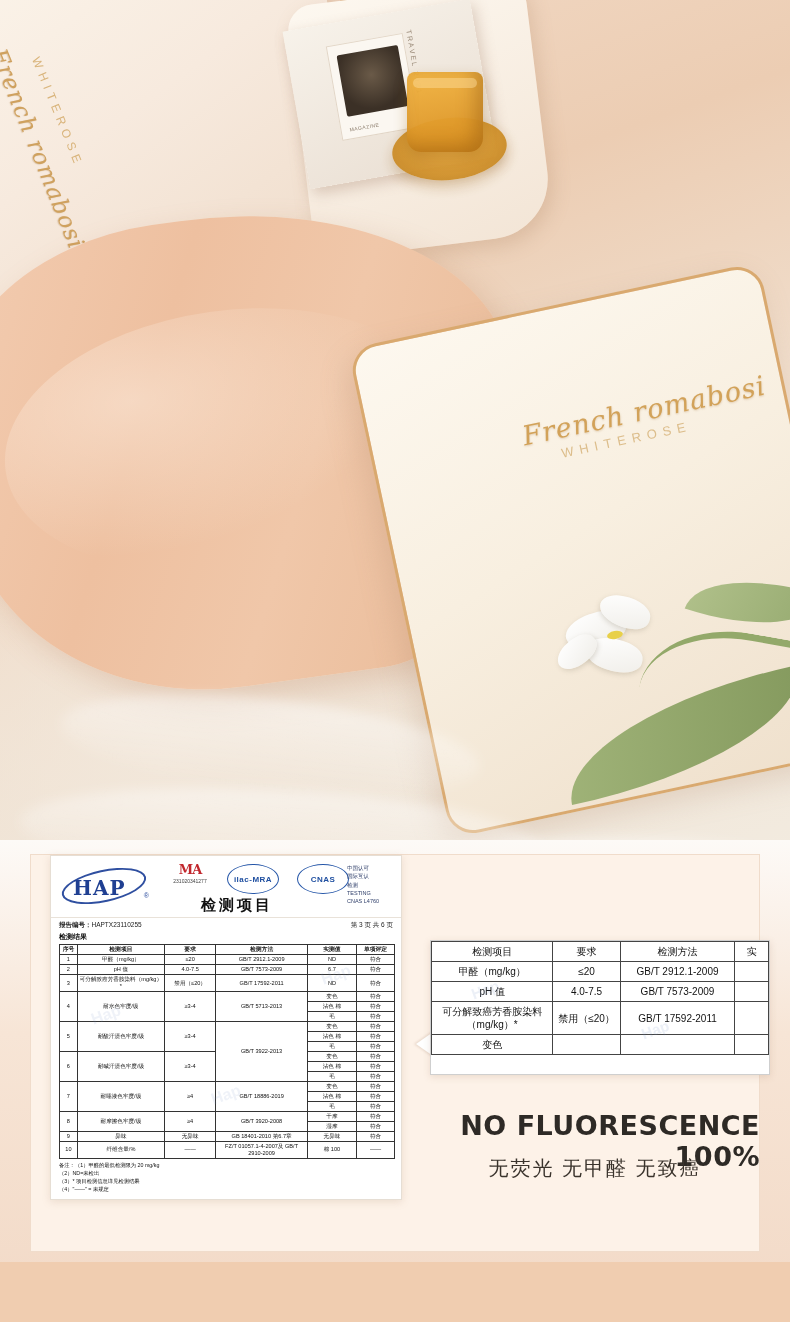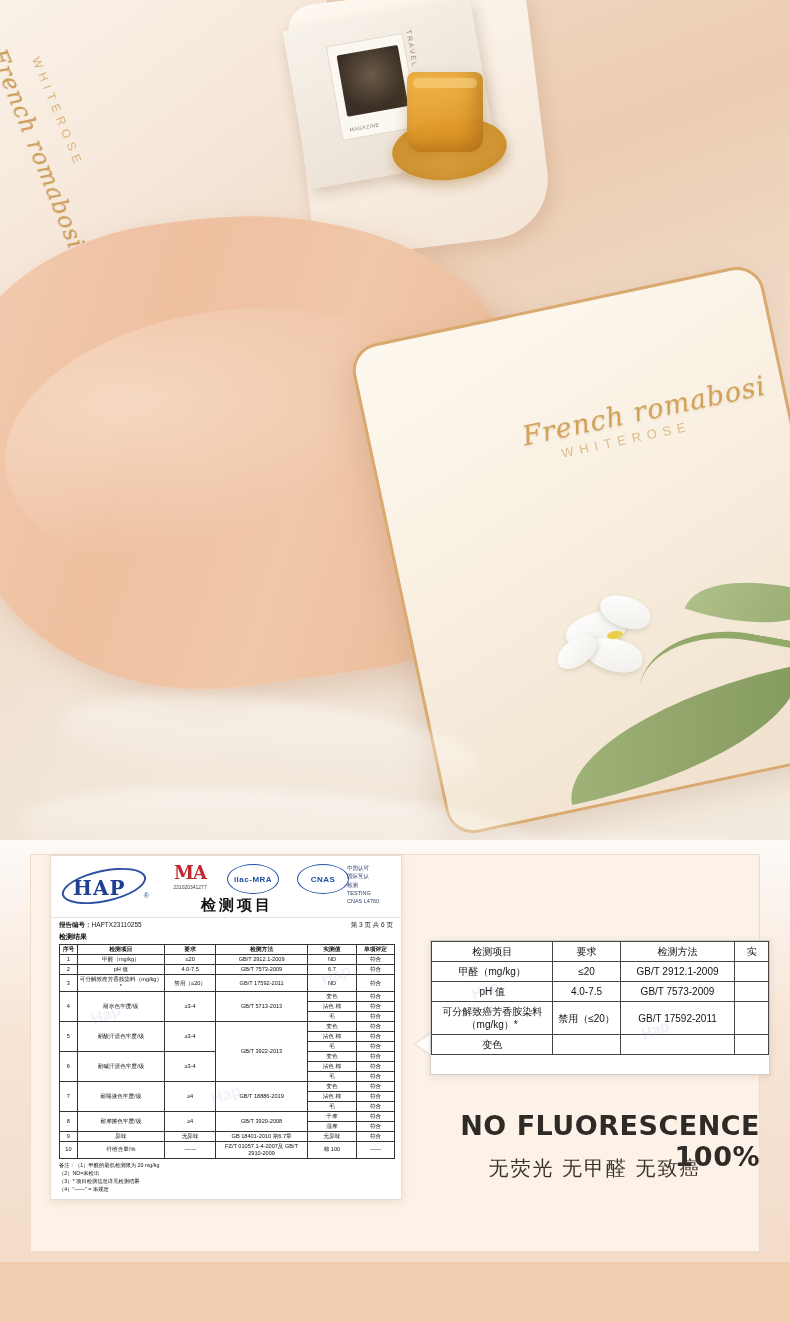--- a/index.html
+++ b/index.html
@@ -301,21 +301,21 @@
   .hap-r {
     position: absolute; right: -2px; top: 26px;
     font-size: 7px; color: #2f4fa0;
   }
   .cma {
     position: absolute; left: 110px; top: 6px;
     width: 58px; text-align: center;
   }
   .cma-mark {
     font-family: "DejaVu Serif", serif;
-    font-weight: bold; font-size: 18px; color: #c1272d;
+    font-weight: bold; font-size: 13px; color: #c1272d;
     letter-spacing: -1px;
   }
   .cma-num { font-size: 5px; color: #444; margin-top: 1px; }
   .cnas-badge {
     position: absolute; top: 8px;
     width: 52px; height: 30px;
     border: 1px solid #2556a8;
     border-radius: 50%;
     color: #1f4fa0;
     font-size: 8px; font-weight: bold;

